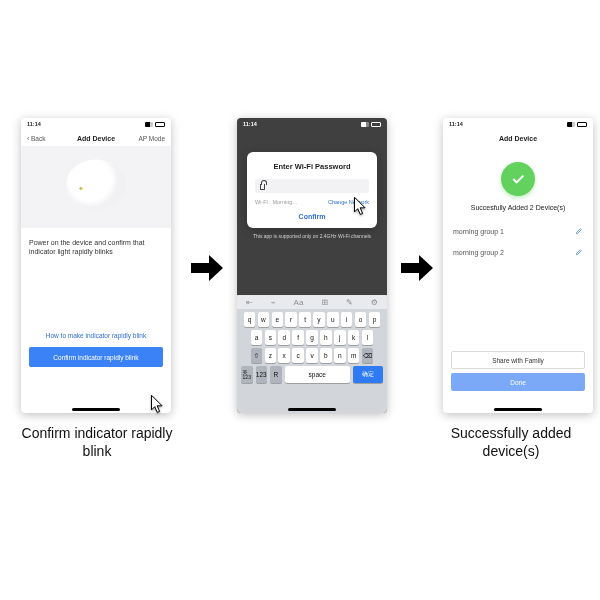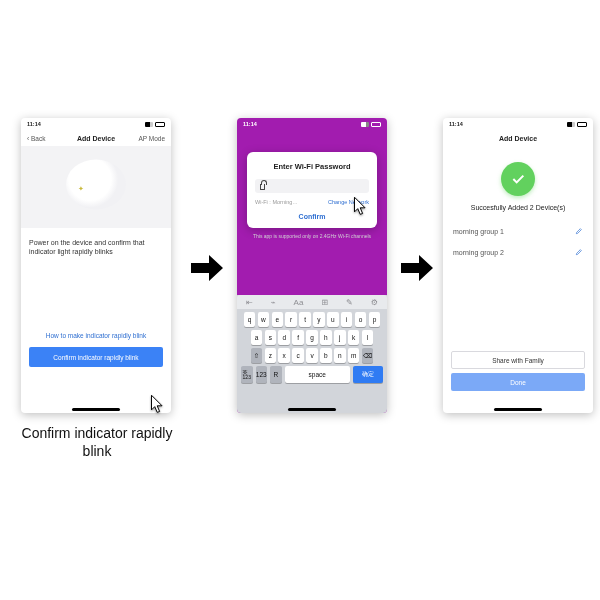--- a/index.html
+++ b/index.html
@@ -31,21 +31,21 @@
                     width:60px;height:50px;border-radius:50%;background:radial-gradient(circle at 40% 40%,#fff 45%,#f1f1f4 60%)}
   .p1 .blob .star{position:absolute;left:38%;top:48%;color:#c9b93a;font-size:7px}
   .p1 .instr{padding:10px 8px 4px 8px;font-size:7px;line-height:1.3;color:#333}
   .p1 .spacer{height:72px}
   .p1 .help{text-align:center;color:var(--link-blue);font-size:6.5px}
   .p1 .cta{margin:8px;height:20px;background:var(--primary-blue);color:#fff;border-radius:2px;
            display:flex;align-items:center;justify-content:center;font-size:6.5px}
   .home-ind{position:absolute;left:50%;bottom:2px;transform:translateX(-50%);width:48px;height:3px;background:#000;border-radius:3px}
 
   
-  .p2{background:#a21caf}
+  .p2{background:#404040}
   .p2 .modal{background:#fff;margin:22px 10px 4px 10px;border-radius:6px;padding:10px 8px 8px 8px;box-shadow:0 2px 10px rgba(0,0,0,.25)}
   .p2 .modal .title{text-align:center;font-weight:600;font-size:7.5px;margin-bottom:8px}
   .p2 .pwfield{background:#f2f2f4;height:14px;border-radius:3px;display:flex;align-items:center;padding:0 5px;gap:4px}
   .p2 .lock{width:5px;height:6px;border:0.8px solid #444;border-top:none;border-radius:0 0 1px 1px;position:relative;margin-top:2px}
   .p2 .lock:before{content:"";position:absolute;top:-4px;left:0;width:4px;height:4px;border:0.8px solid #444;border-bottom:none;border-radius:3px 3px 0 0}
   .p2 .netrow{display:flex;justify-content:space-between;align-items:center;margin-top:6px;font-size:5.5px;color:#999}
   .p2 .net{flex:1;overflow:hidden;text-overflow:ellipsis;white-space:nowrap}
   .p2 .change{color:var(--link-blue);font-size:5.5px}
   .p2 .confirm{text-align:center;color:var(--link-blue);font-weight:600;font-size:7px;margin-top:8px}
   .p2 .hint{color:#cfcfd2;font-size:5px;text-align:center;margin:5px 12px}
@@ -241,14 +241,15 @@
             <path d="M4 20l4-1 11-11-3-3L5 16l-1 4z"></path>
           </svg></span>
     </div>
     <div class="gap"></div>
     <div class="share">Share with Family</div>
     <div class="done">Done</div>
     <div class="home-ind"></div>
   </div>
 
   <div class="caption" style="left:12px;top:425px">Confirm indicator rapidly blink</div>
+  <div class="caption" style="left:426px;top:425px">Successfully added device(s)</div>
 
 </div>
 
 </body></html>

